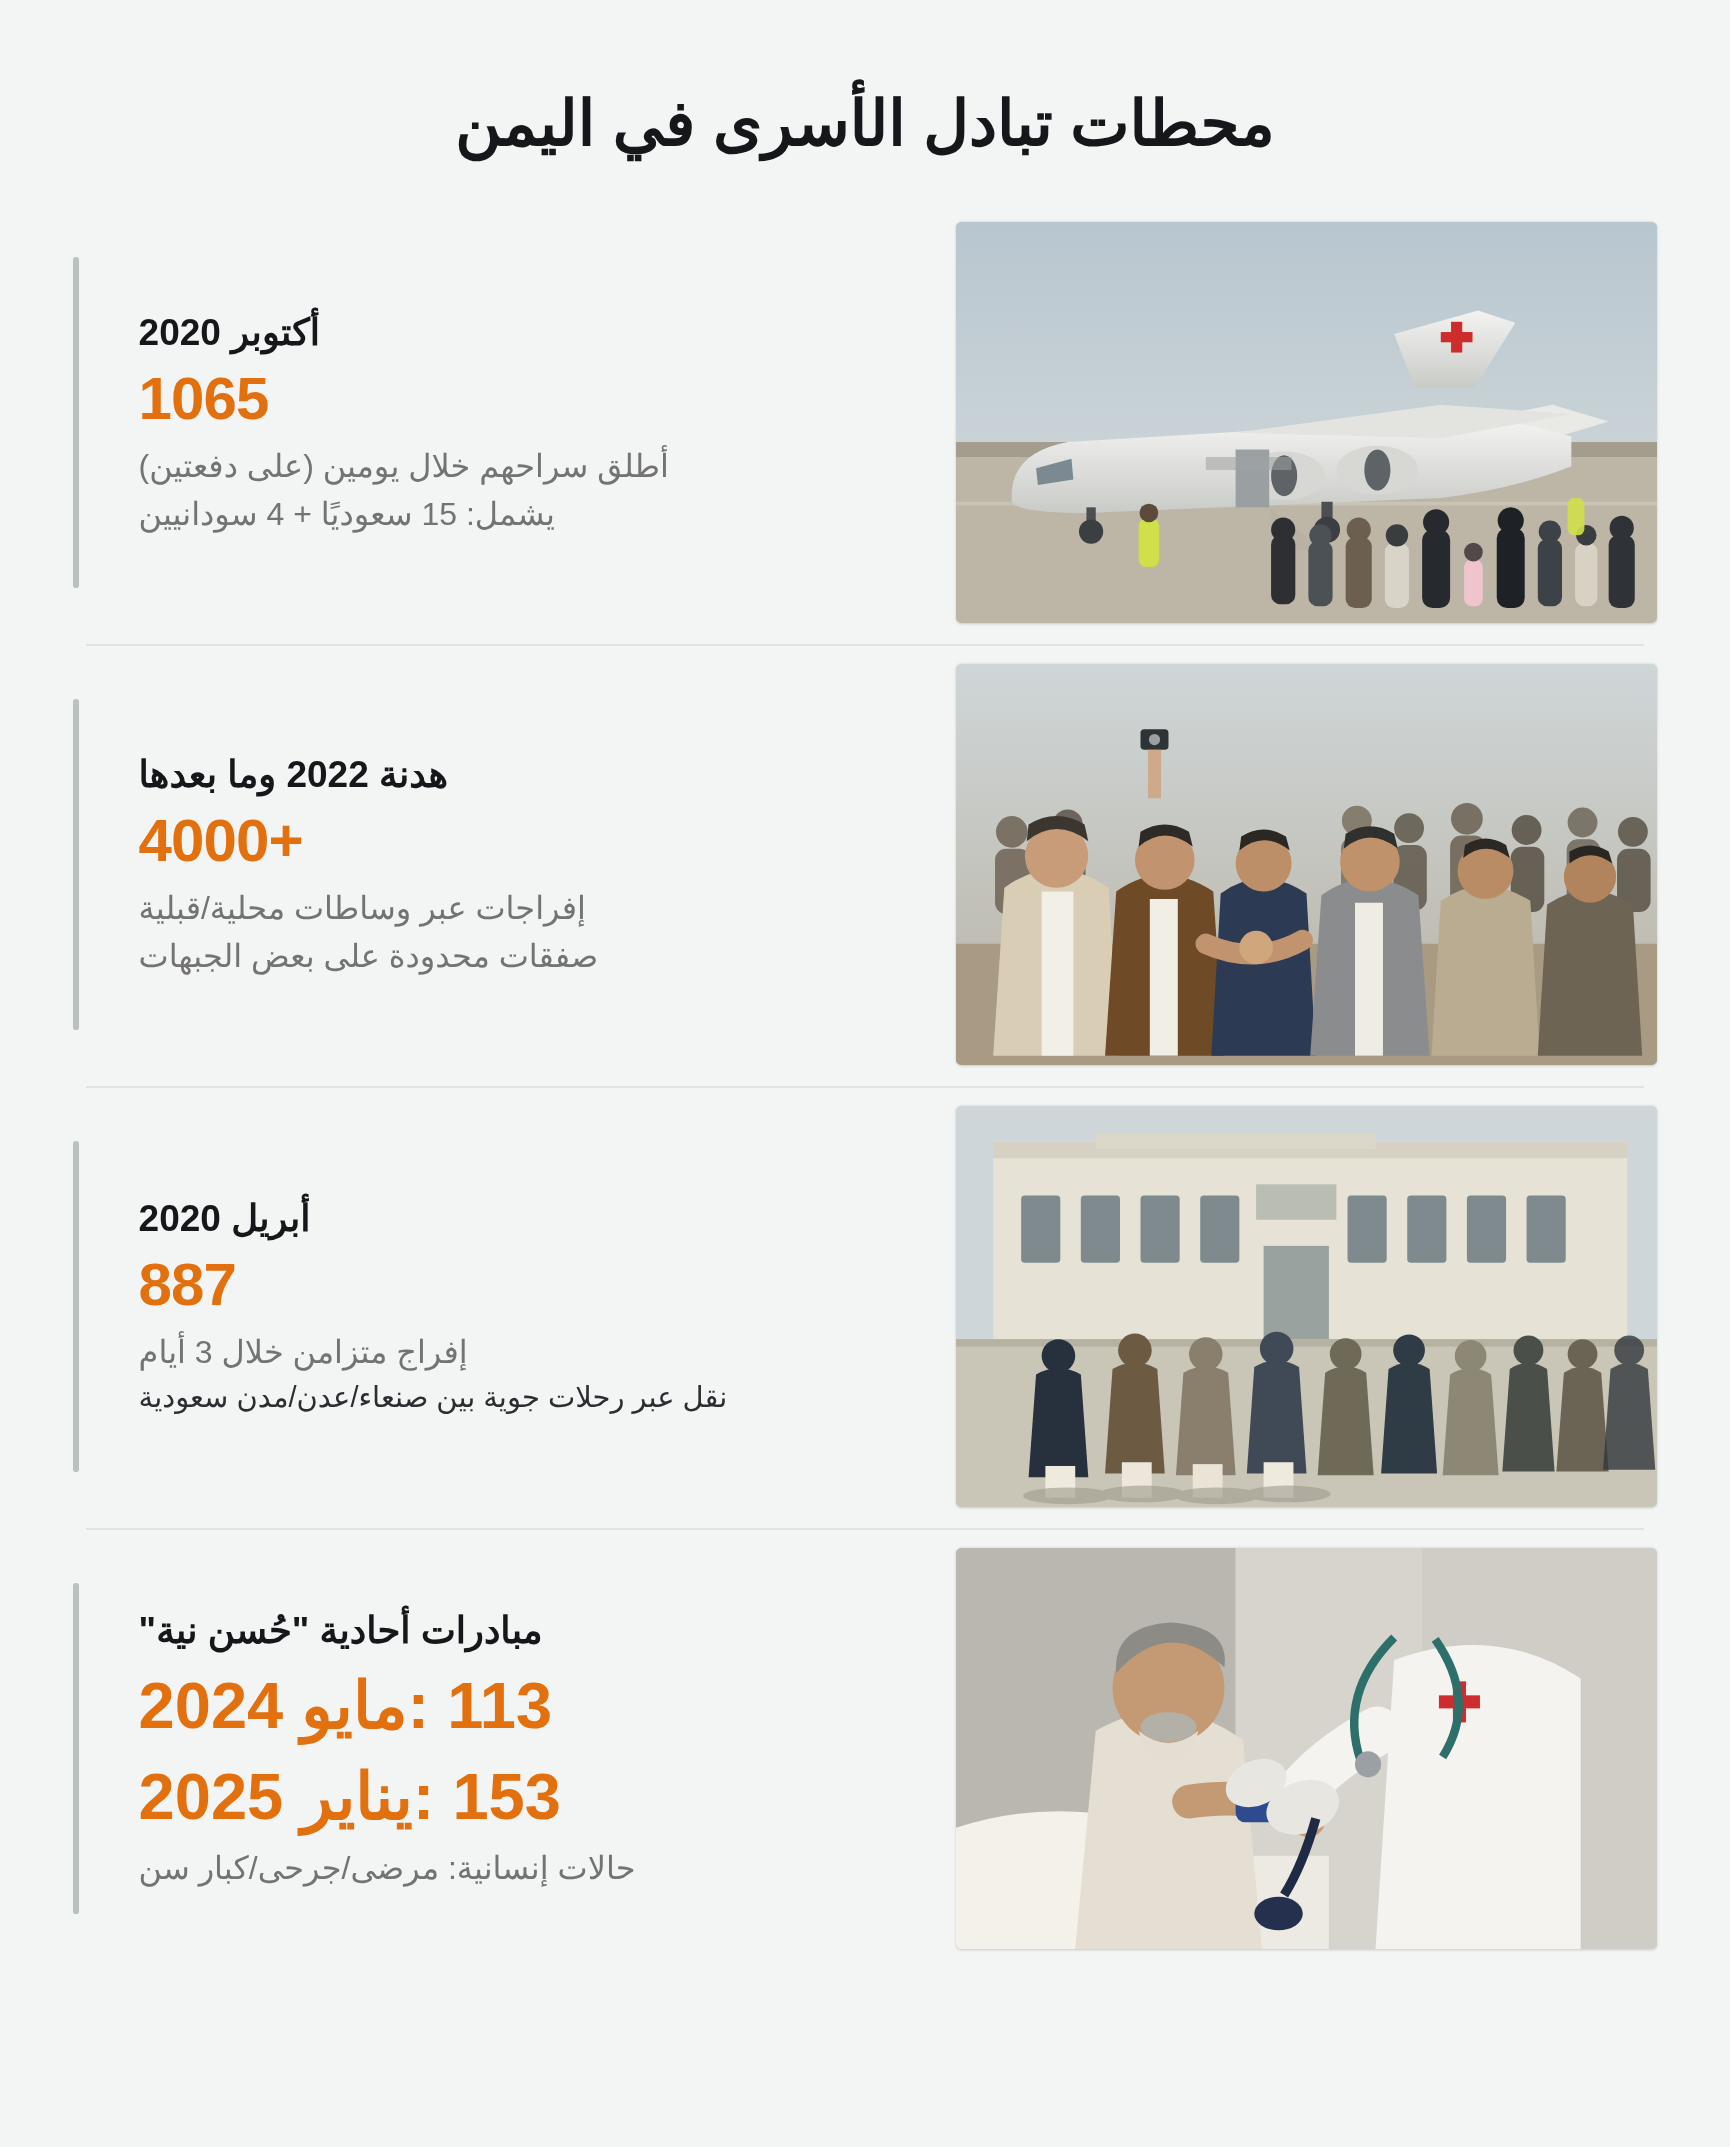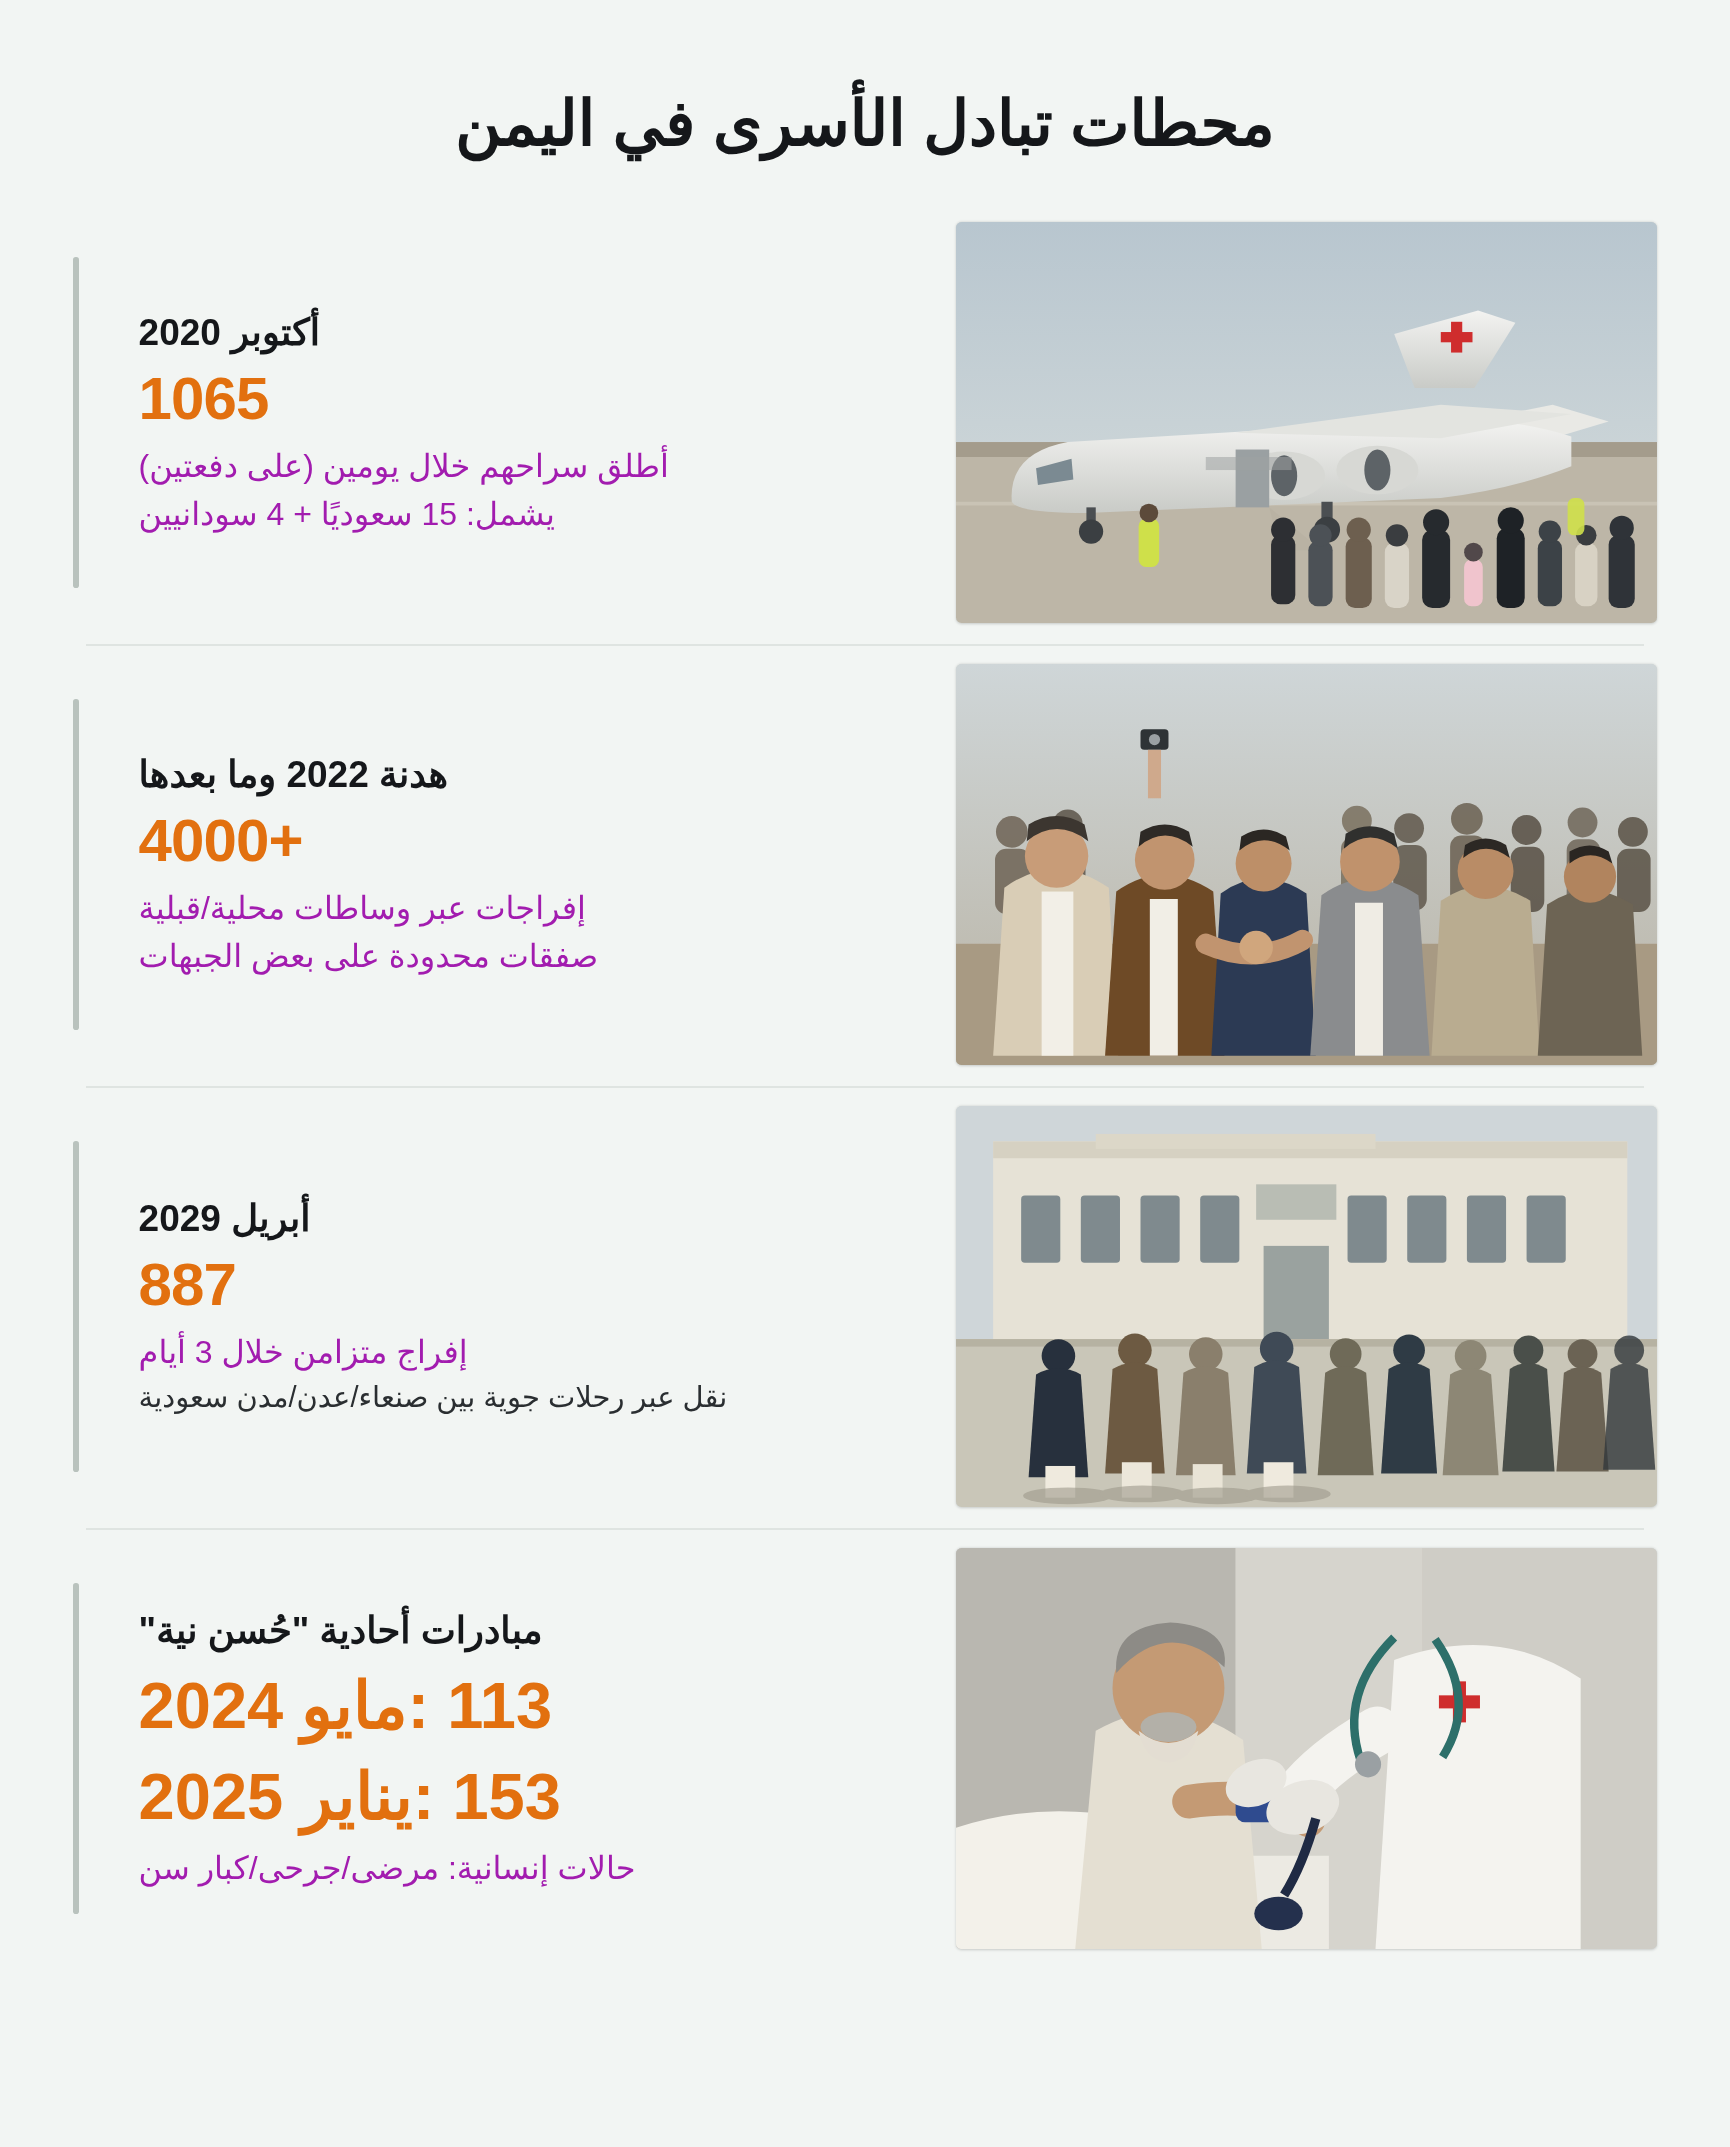--- a/index.html
+++ b/index.html
@@ -93,21 +93,21 @@
     margin: 1.9px 0 9.3px 0;
     letter-spacing: -0.9px;
   }
   .bignum.two-line {
     font-size: 65px;
     line-height: 1.2;
     margin: 5.6px 0 7.5px 0;
   }
   .desc {
     font-size: 34px;
-    color: #a21caf;
+    color: #737373;
     line-height: 1.5;
     font-weight: 500;
   }
   .desc.small {
     font-size: 29px;
     color: #2a2e31;
   }
   .desc.sub {
     font-size: 32px;
   }
@@ -393,21 +393,21 @@
 
           <g fill="#9e9a8c" opacity="0.6">
             <ellipse cx="120" cy="418" rx="48" ry="9"></ellipse>
             <ellipse cx="200" cy="416" rx="46" ry="9"></ellipse>
             <ellipse cx="280" cy="418" rx="46" ry="9"></ellipse>
             <ellipse cx="356" cy="416" rx="46" ry="9"></ellipse>
           </g>
         </svg>
       </div>
       <div class="text">
-        <div class="period">أبريل 2029</div>
+        <div class="period">أبريل 2020</div>
         <div class="bignum">887</div>
         <div class="desc sub">إفراج متزامن خلال 3 أيام</div>
         <div class="desc small">نقل عبر رحلات جوية بين صنعاء/عدن/مدن سعودية</div>
       </div>
       <div class="bar"></div>
     </div>
 
     <div class="row">
       <div class="photo">
         <svg viewBox="0 0 752 430" preserveAspectRatio="xMidYMid slice" aria-hidden="true">

